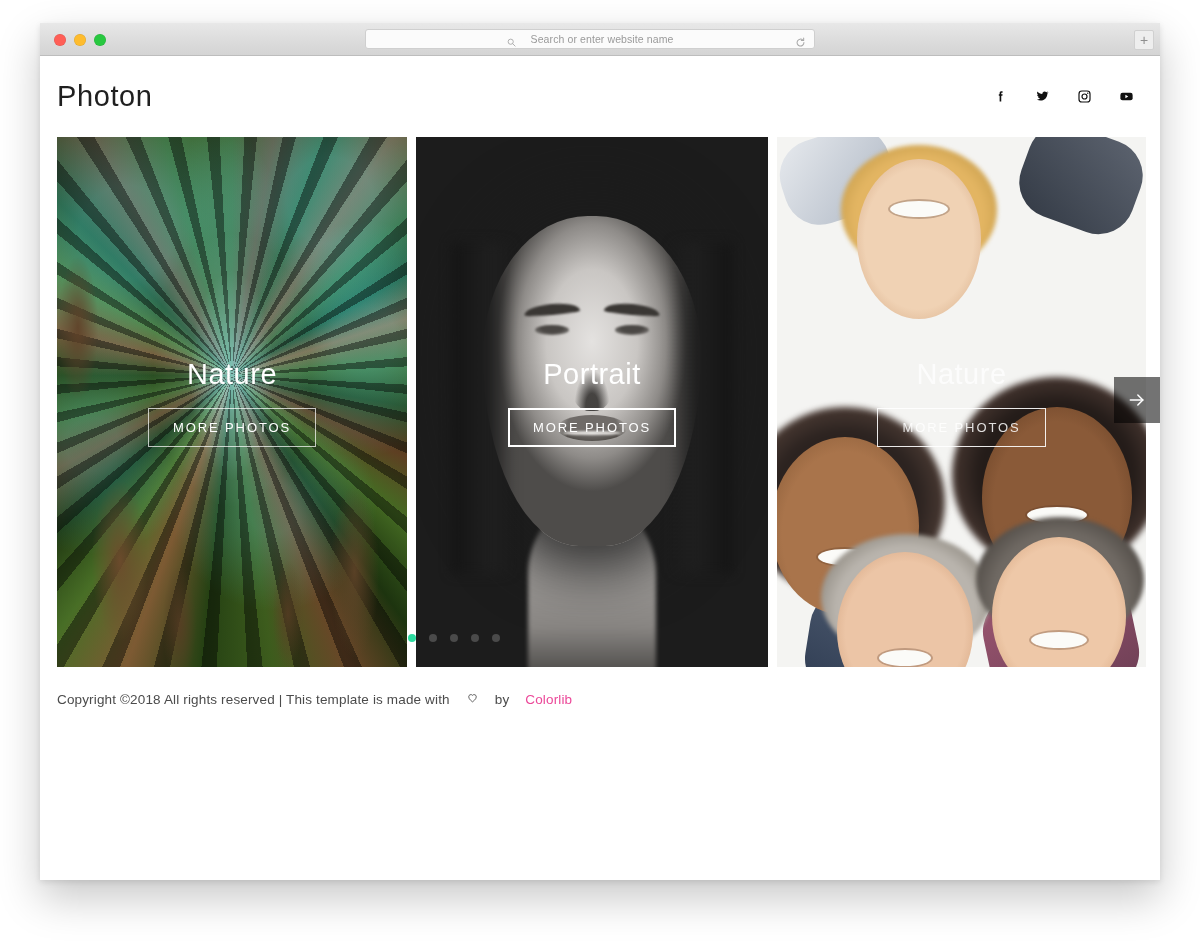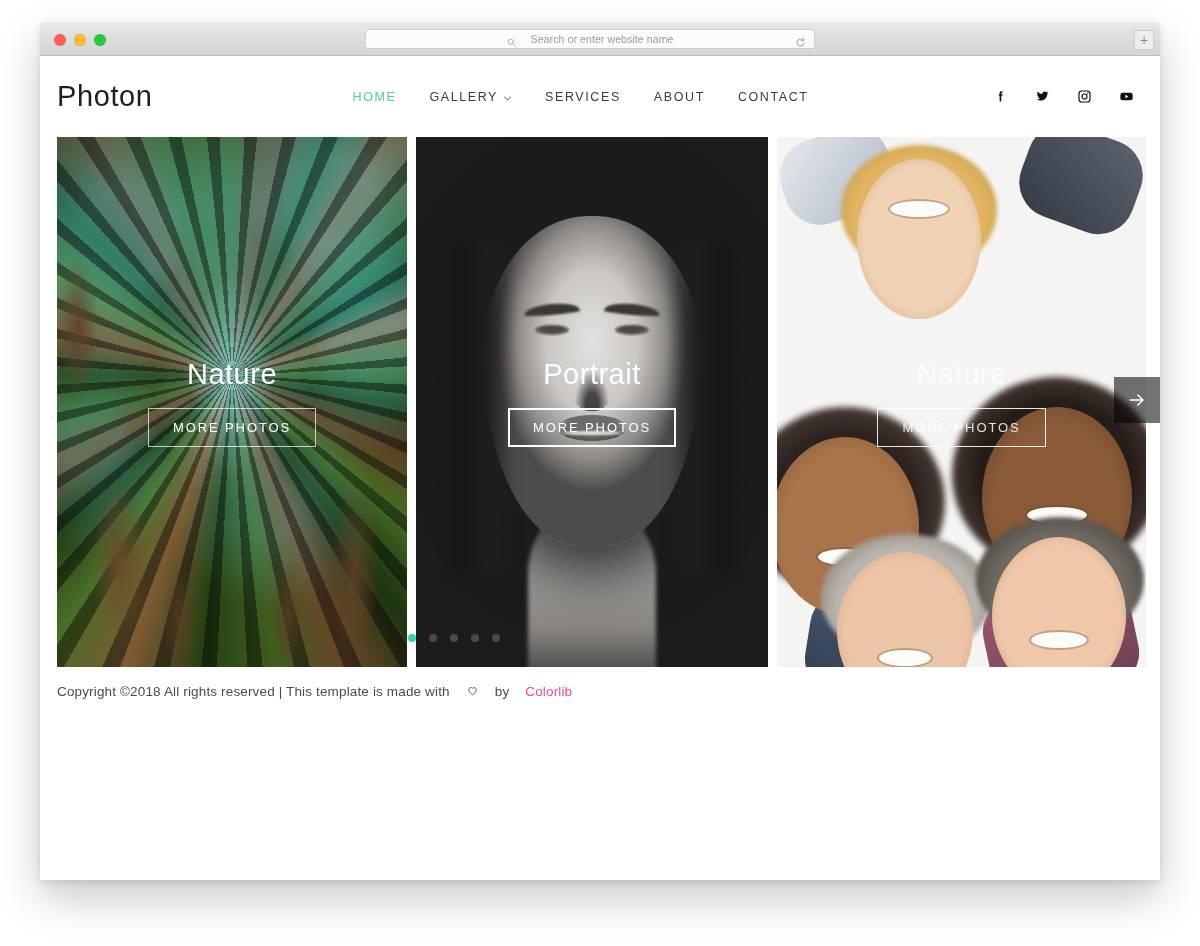--- a/index.html
+++ b/index.html
@@ -386,26 +386,26 @@
     bottom: 25px;
     display: flex;
     gap: 13px;
     z-index: 6;
   }
   .pdot { width: 8px; height: 8px; border-radius: 50%; background: #4a4a4a; cursor: pointer; }
   .pdot.active { background: #2ddba0; }
 
   
   .footer {
-    padding: 17px 0 0 17px;
+    padding: 24px 0 0 17px;
     font-size: 13.5px;
     color: #4b4b4b;
     letter-spacing: 0.15px;
     display: flex;
-    align-items: flex-start;
+    align-items: flex-end;
     gap: 16px;
     font-family: "Liberation Sans", sans-serif;
   }
   .footer .heart { color:#4b4b4b; font-size: 13px; }
   .footer .brand { color: #ec4899; cursor: pointer; }
 </style>
 </head>
 <body>
 
 <div class="browser-window">
@@ -438,42 +438,20 @@
     <div class="newtab-btn">
       <span>+</span>
     </div>
   </div>
 
   <div class="viewport">
 
     <div class="site-header">
       <div class="logo">Photon</div>
 
-      <div class="nav">
-        <div class="nav-item active">
-          <span>HOME</span>
-        </div>
-        <div class="nav-item">
-          <span>GALLERY</span>
-          <span class="chev">
-            <svg viewBox="0 0 12 12" width="9" height="9">
-              <path d="M2 4.2 L6 8 L10 4.2" fill="none" stroke="#3b3b3b" stroke-width="1.2" stroke-linecap="round" stroke-linejoin="round"></path>
-            </svg>
-          </span>
-        </div>
-        <div class="nav-item">
-          <span>SERVICES</span>
-        </div>
-        <div class="nav-item">
-          <span>ABOUT</span>
-        </div>
-        <div class="nav-item">
-          <span>CONTACT</span>
-        </div>
-      </div>
 
       <div class="socials">
         <span class="soc-icon">
           <svg viewBox="0 0 24 24" width="15" height="15" fill="#111">
             <path d="M15.3 8.2h-2.1V6.9c0-.6.4-.8.7-.8h1.4V3.6h-2c-2.2 0-2.7 1.6-2.7 2.7v1.9H9.3v2.6h1.3V20h2.6v-9.2h1.8l.3-2.6z"></path>
           </svg>
         </span>
         <span class="soc-icon">
           <svg viewBox="0 0 24 24" width="15" height="15" fill="#111">
             <path d="M21 5.6c-.7.3-1.4.5-2.2.6.8-.5 1.4-1.2 1.7-2.1-.7.4-1.6.8-2.4 1A3.8 3.8 0 0 0 11.6 8c-3.1-.2-5.9-1.7-7.8-4a3.8 3.8 0 0 0 1.2 5.1c-.6 0-1.2-.2-1.7-.5a3.8 3.8 0 0 0 3 3.8c-.5.2-1.1.2-1.7.1a3.8 3.8 0 0 0 3.6 2.6A7.7 7.7 0 0 1 3 16.8a10.8 10.8 0 0 0 5.9 1.7c7 0 10.9-5.9 10.9-11v-.5c.8-.5 1.4-1.2 1.9-2z"></path>

